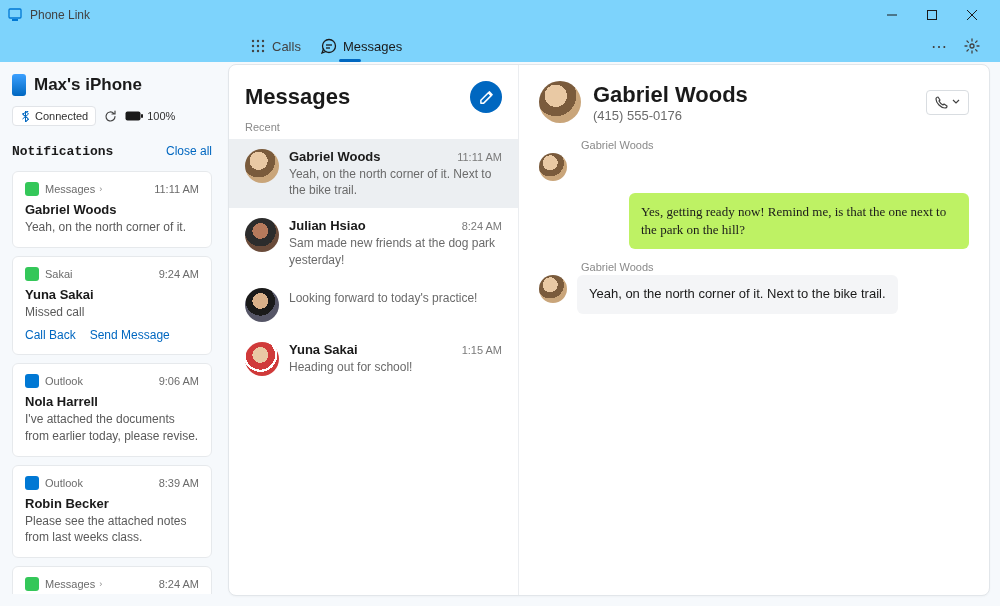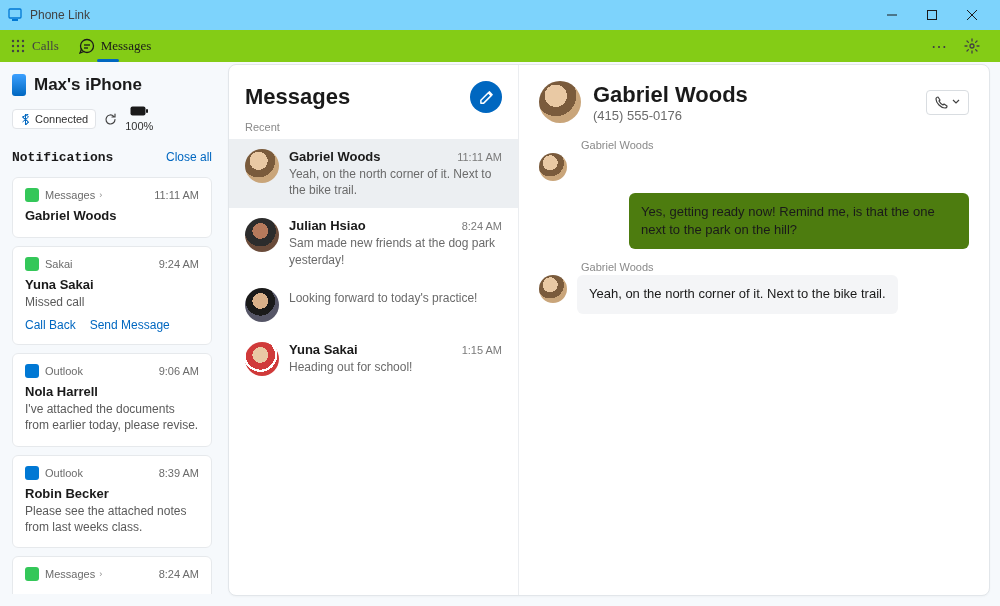--- a/index.html
+++ b/index.html
@@ -26,23 +26,23 @@
 .titlebar .title { font-size: 12px; color: #424242; }
 .titlebar .winctrls { margin-left: auto; display: flex; gap: 0; }
 .titlebar .winbtn { width: 40px; height: 30px; display: flex; align-items: center; justify-content: center; cursor: pointer; }
 .titlebar .winbtn svg { width: 10px; height: 10px; }
 
 
 .topnav {
   height: 32px;
   display: flex;
   align-items: center;
+  padding-left: 240px;
   padding-right: 12px;
-  background: #84cc16;
-  font-family: Liberation Serif, serif;
+  background: #7dd3fc;
 }
 .topnav .tab {
   display: flex;
   align-items: center;
   gap: 6px;
   padding: 4px 10px;
   font-size: 13px;
   color: #424242;
   cursor: pointer;
   position: relative;
@@ -92,21 +92,21 @@
   align-items: center;
   gap: 8px;
   font-size: 11px;
   color: #303030;
 }
 .status-chip {
   display: flex; align-items: center; gap: 4px;
   border: 1px solid #e1e4e8; border-radius: 4px;
   padding: 3px 7px; background: #fff;
 }
-.status-item { display: flex; align-items: center; gap: 4px; flex-direction: column; }
+.status-item { display: flex; align-items: center; gap: 4px; }
 .notif-header {
   display: flex;
   align-items: baseline;
   justify-content: space-between;
   margin-top: 10px;
   margin-bottom: 4px;
 }
 .notif-header h2 { font-size: 13px; font-weight: 600; font-family: Liberation Mono, monospace; }
 .notif-header .closeall { font-size: 12px; color: #0067c0; cursor: pointer; }
 .notif-list { display: flex; flex-direction: column; gap: 8px; overflow-y: auto; }
@@ -216,21 +216,21 @@
 .msgcol { display: flex; flex-direction: column; gap: 2px; max-width: 340px; }
 .msg-sender { font-size: 11px; color: #8a8a8a; padding-left: 4px; }
 .bubble {
   background: #f4f5f7;
   border-radius: 6px;
   padding: 10px 12px;
   font-size: 13px;
   line-height: 1.4;
   color: #1a1a1a;
 }
-.bubble.out { background: #4d7c0f; }
+.bubble.out { background: #bef264; font-family: Liberation Serif, serif; }
 
 svg { display: block; }
 </style>
 </head>
 <body>
 
 <div class="titlebar">
   <span class="app-icon">
     <svg width="14" height="14" viewBox="0 0 14 14">
         <rect x="1" y="1" width="12" height="9" rx="1" fill="none" stroke="#0078d4" stroke-width="1.3"></rect>
@@ -334,20 +334,21 @@
 
     <div class="notif-list" id="notif-list">
         <div class="notif-card">
           <div class="notif-top">
             <span class="notif-app-icon messages"></span>
             <span class="notif-app">Messages</span>
             <span class="notif-chevron">›</span>
             <span class="notif-time">11:11 AM</span>
           </div>
           <div class="notif-title">Gabriel Woods</div>
+          <div class="notif-body">Yeah, on the north corner of it.</div>
         </div>
         <div class="notif-card">
           <div class="notif-top">
             <span class="notif-app-icon phone"></span>
             <span class="notif-app">Sakai</span>
             <span class="notif-time">9:24 AM</span>
           </div>
           <div class="notif-title">Yuna Sakai</div>
           <div class="notif-body">Missed call</div>
           <div class="notif-actions">

